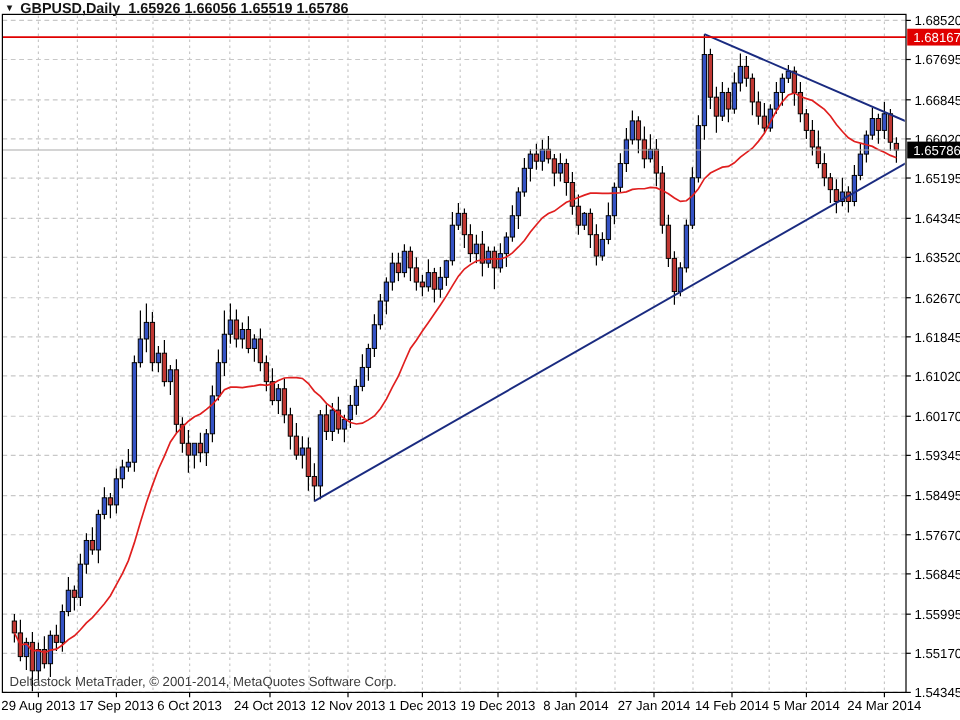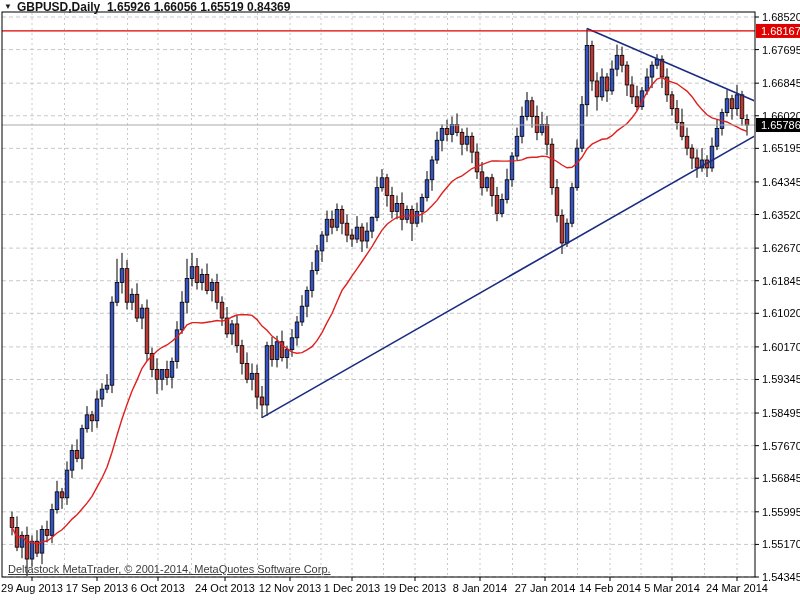--- a/index.html
+++ b/index.html
@@ -2,21 +2,21 @@
 <html><head>
 <meta charset="utf-8">
 <style>
   html,body{margin:0;padding:0;background:#ffffff;width:800px;height:600px;overflow:hidden;}
   body{font-family:"Liberation Sans",sans-serif;position:relative;}
   .stage{position:absolute;inset:0;width:800px;height:600px;background:#fff;}
   svg{position:absolute;left:0;top:0;}
   .title-bar{position:absolute;left:4px;top:1px;height:12px;display:flex;align-items:center;gap:5px;z-index:5;}
   .dd-icon{font-size:8px;line-height:10px;color:#1a1a1a;cursor:pointer;}
   .title-text{font-size:12px;font-weight:700;color:#141414;letter-spacing:0px;white-space:pre;}
-  .copyright{position:absolute;left:8px;top:563px;font-size:11px;color:#3c3c3c;z-index:5;text-decoration:underline;}
+  .copyright{position:absolute;left:8px;top:563px;font-size:11px;color:#3c3c3c;z-index:5;}
 </style>
 </head>
 <body>
 
 <div class="stage">
   <svg id="chart" width="800" height="600">
       <rect x="0" y="0" width="800" height="600" fill="#ffffff"></rect>
       <defs>
         <clipPath id="plot">
           <rect x="3" y="13" width="751" height="564"></rect>
@@ -439,16 +439,16 @@
         <line x1="610" y1="577" x2="610" y2="581" stroke="#000" stroke-width="1"></line>
         <text x="610" y="592" font-size="11" font-family="Liberation Sans, sans-serif" fill="#000000" text-anchor="middle">14 Feb 2014</text>
         <line x1="672" y1="577" x2="672" y2="581" stroke="#000" stroke-width="1"></line>
         <text x="672" y="592" font-size="11" font-family="Liberation Sans, sans-serif" fill="#000000" text-anchor="middle">5 Mar 2014</text>
         <line x1="737" y1="577" x2="737" y2="581" stroke="#000" stroke-width="1"></line>
         <text x="737" y="592" font-size="11" font-family="Liberation Sans, sans-serif" fill="#000000" text-anchor="middle">24 Mar 2014</text>
       </g>
     </svg>
   <div class="title-bar">
     <span class="dd-icon">▼</span>
-    <span class="title-text">GBPUSD,Daily  1.65926 1.66056 1.65519 0.84369</span>
+    <span class="title-text">GBPUSD,Daily  1.65926 1.66056 1.65519 1.65786</span>
   </div>
   <div class="copyright">Deltastock MetaTrader, © 2001-2014, MetaQuotes Software Corp.</div>
 </div>
 
 </body></html>

